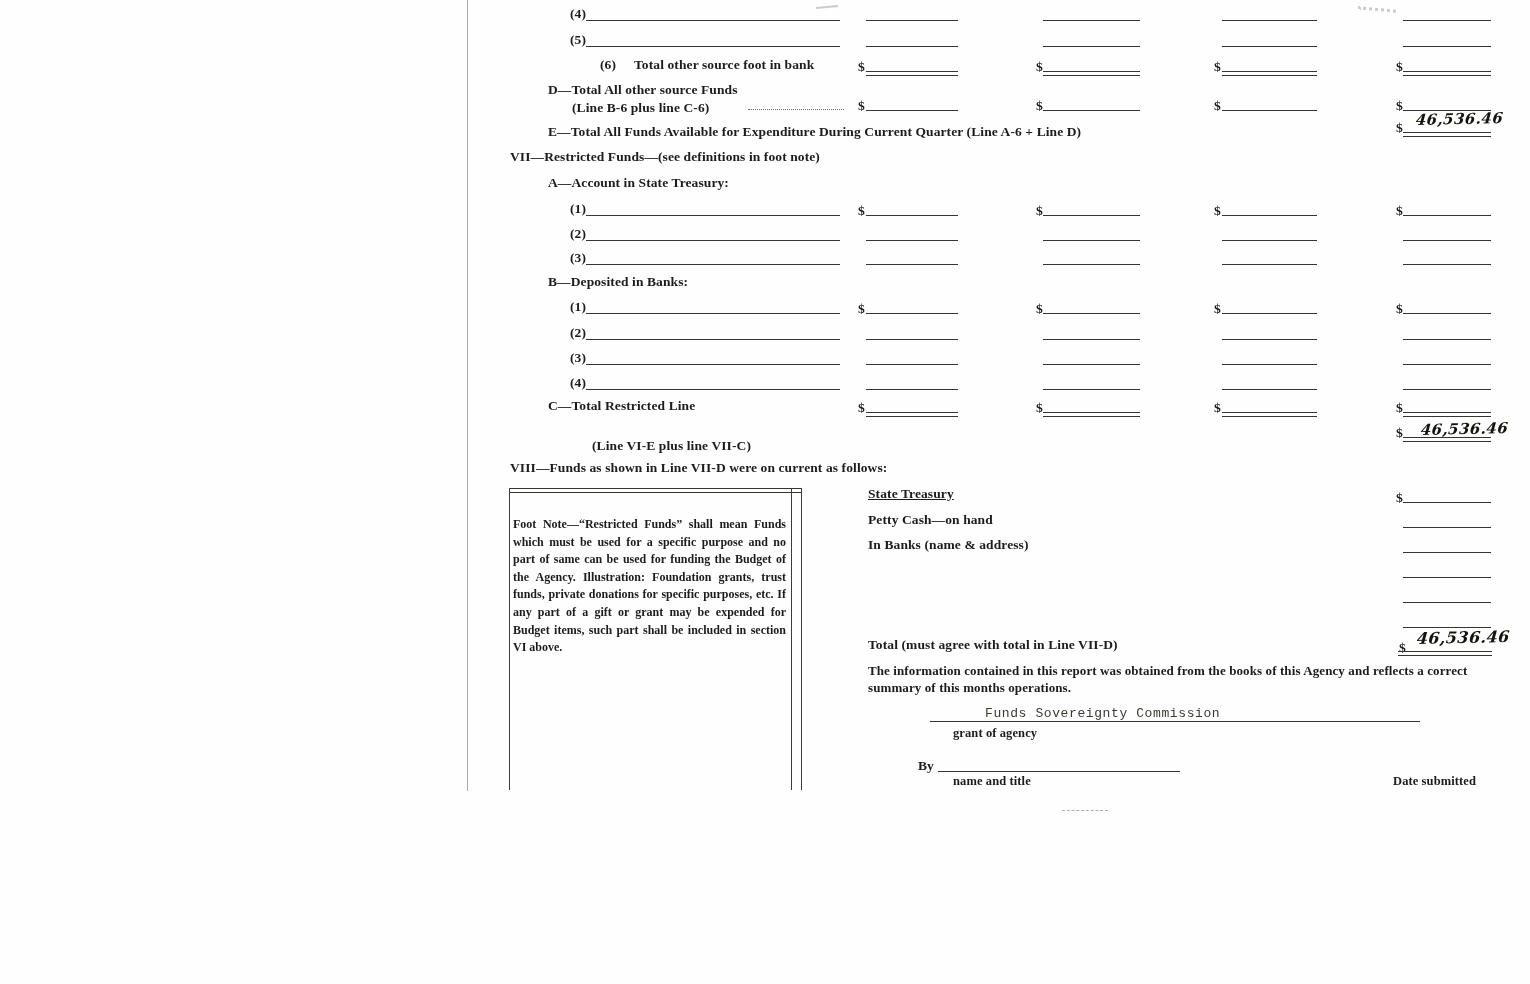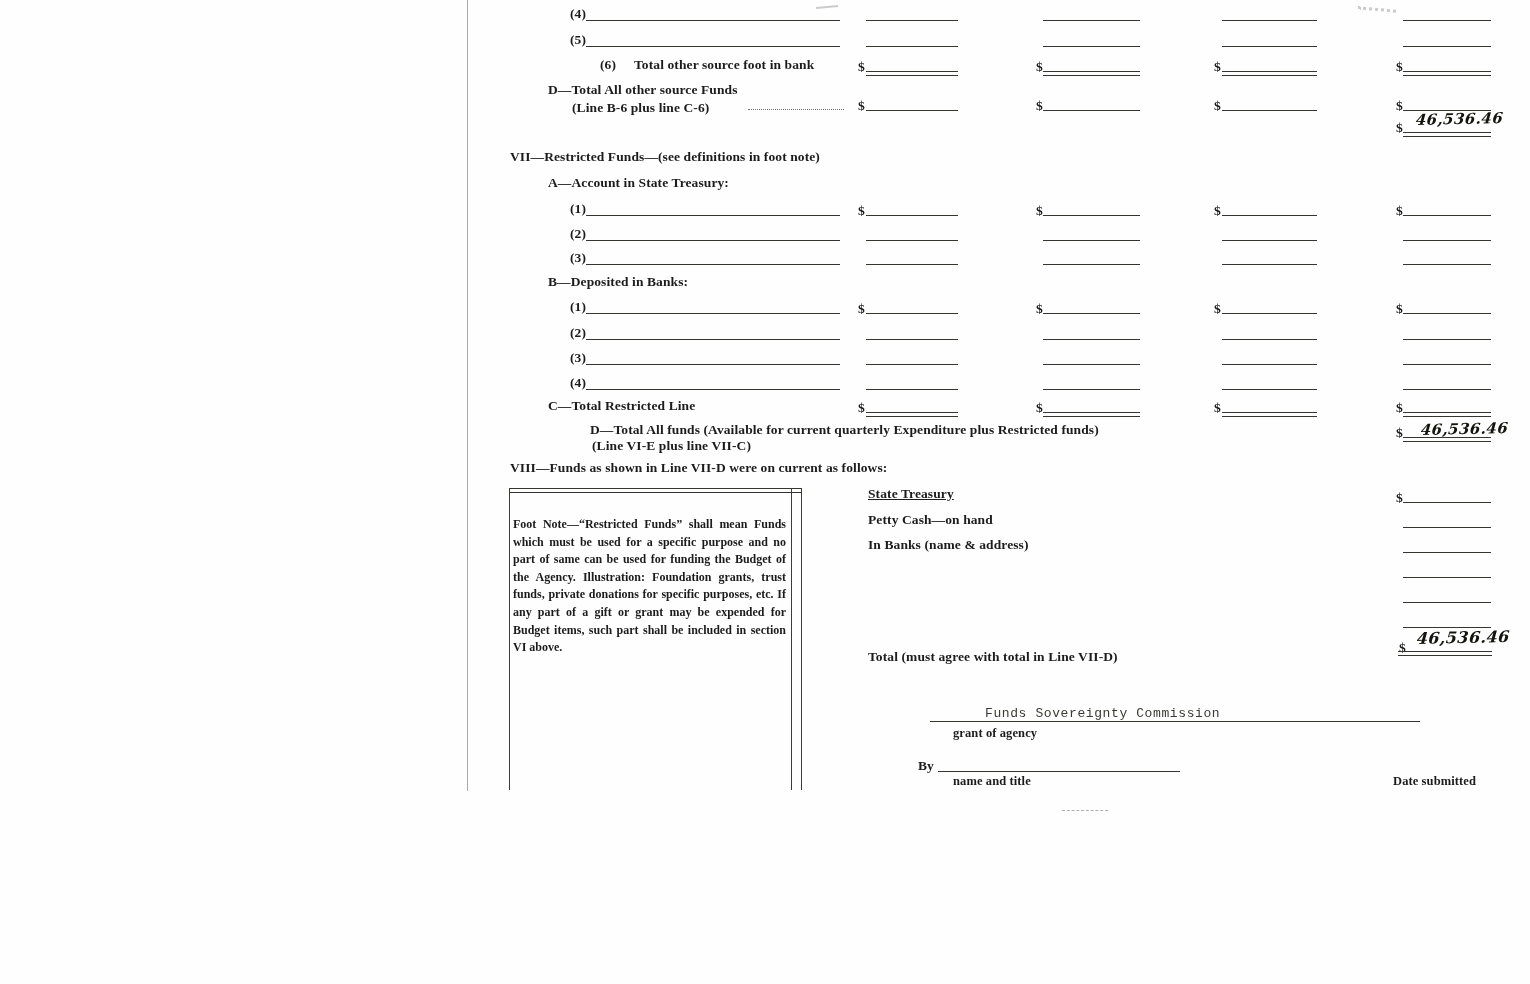--- a/index.html
+++ b/index.html
@@ -71,20 +71,21 @@
   <div class="rule dotted" style="left:748px; top:109px; width:96px;"></div>
   <span class="dollar d1" style="top:98px;">$</span>
   <span class="dollar d2" style="top:98px;">$</span>
   <span class="dollar d3" style="top:98px;">$</span>
   <span class="dollar d4" style="top:98px;">$</span>
   <div class="rule c1" style="top:110px;"></div>
   <div class="rule c2" style="top:110px;"></div>
   <div class="rule c3" style="top:110px;"></div>
   <div class="rule c4" style="top:110px;"></div>
 
+  <span class="t" style="left:548px; top:124px;">E—Total All Funds Available for Expenditure During Current Quarter (Line A-6 + Line D)</span>
   <span class="hand" style="left:1416px; top:110px;">46,536.46</span>
   <span class="dollar d4" style="top:120px;">$</span>
   <div class="rule dbl c4" style="top:132px;"></div>
 
   <span class="t" style="left:510px; top:149px;">VII—Restricted Funds—(see definitions in foot note)</span>
   <span class="t" style="left:548px; top:175px;">A—Account in State Treasury:</span>
 
   <span class="t" style="left:570px; top:201px;">(1)</span>
   <div class="rule nl" style="top:215px;"></div>
   <span class="dollar d1" style="top:203px;">$</span>
@@ -147,21 +148,20 @@
   <span class="t" style="left:548px; top:398px;">C—Total Restricted Line</span>
   <span class="dollar d1" style="top:400px;">$</span>
   <span class="dollar d2" style="top:400px;">$</span>
   <span class="dollar d3" style="top:400px;">$</span>
   <span class="dollar d4" style="top:400px;">$</span>
   <div class="rule dbl c1" style="top:412px;"></div>
   <div class="rule dbl c2" style="top:412px;"></div>
   <div class="rule dbl c3" style="top:412px;"></div>
   <div class="rule dbl c4" style="top:412px;"></div>
 
-  <span class="t" style="left:590px; top:422px;">D—Total All funds (Available for current quarterly Expenditure plus Restricted funds)</span>
   <span class="t" style="left:592px; top:438px;">(Line VI-E plus line VII-C)</span>
   <span class="dollar d4" style="top:425px;">$</span>
   <span class="hand" style="left:1421px; top:420px;">46,536.46</span>
   <div class="rule dbl c4" style="top:437px;"></div>
 
   <span class="t" style="left:510px; top:460px;">VIII—Funds as shown in Line VII-D were on current as follows:</span>
 
   <div class="rule" style="left:510px; top:488px; width:291px;"></div>
   <div class="rule" style="left:510px; top:492px; width:291px;"></div>
   <div class="vline" style="left:509px; top:488px; height:302px;"></div>
@@ -175,25 +175,26 @@
 
   <span class="t" style="left:868px; top:512px;">Petty Cash—on hand</span>
   <div class="rule c4" style="top:527px;"></div>
 
   <span class="t" style="left:868px; top:537px;">In Banks (name &amp; address)</span>
   <div class="rule c4" style="top:552px;"></div>
   <div class="rule c4" style="top:577px;"></div>
   <div class="rule c4" style="top:602px;"></div>
   <div class="rule c4" style="top:627px;"></div>
 
-  <span class="t" style="left:868px; top:637px;margin-top:12px;">Total (must agree with total in Line VII-D)</span>
+  <span class="t" style="left:868px; top:637px;">Total (must agree with total in Line VII-D)</span>
   <span class="dollar" style="left:1399px; top:640px;">$</span>
   <span class="hand" style="left:1417px; top:628px; font-size:16px;">46,536.46</span>
   <div class="rule dbl" style="left:1398px; top:651px; width:94px;"></div>
 
+  <div class="para" style="left:868px; top:662px; width:630px;">The information contained in this report was obtained from the books of this Agency and reflects a correct summary of this months operations.</div>
 
   <span class="mono" style="left:985px; top:706px;">Funds Sovereignty Commission</span>
   <div class="rule thin" style="left:930px; top:721px; width:490px;"></div>
   <span class="t sm" style="left:953px; top:726px;">grant of agency</span>
 
   <span class="t" style="left:918px; top:758px;">By</span>
   <div class="rule thin" style="left:938px; top:771px; width:242px;"></div>
   <span class="t sm" style="left:953px; top:774px;">name and title</span>
   <span class="t sm" style="left:1393px; top:774px;">Date submitted</span>
 

